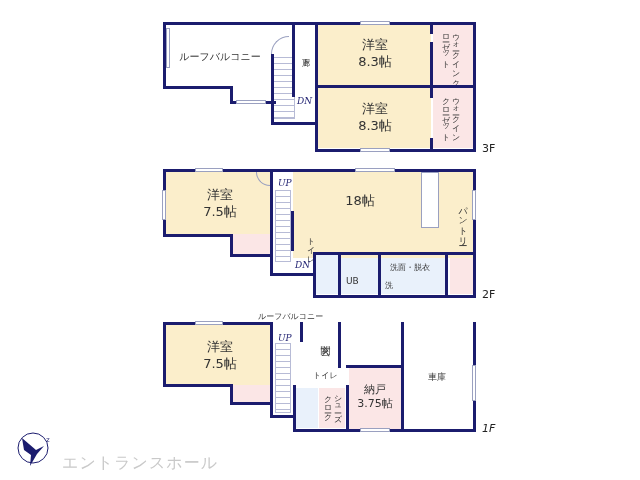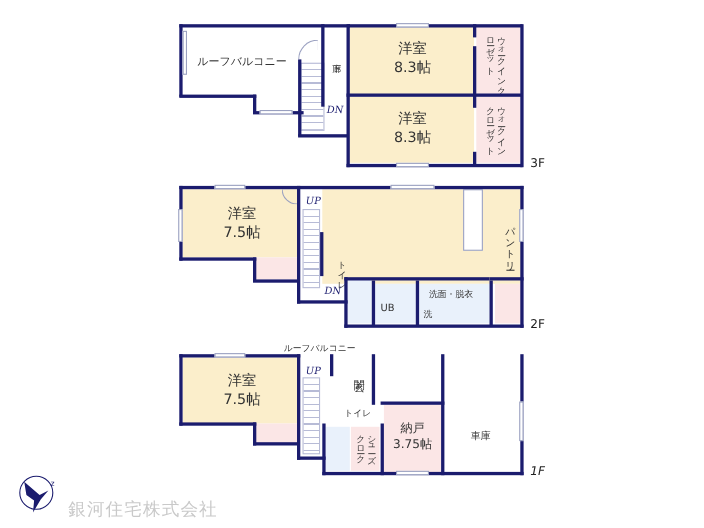--- a/index.html
+++ b/index.html
@@ -81,20 +81,21 @@
   <div class="abs room-b" style="left:316px;top:254px;width:22px;height:40px;"></div>
   <div class="abs room-b" style="left:340px;top:258px;width:38px;height:36px;"></div>
   <div class="abs room-b" style="left:381px;top:258px;width:64px;height:36px;"></div>
   <div class="stair" style="left:275px;top:190px;width:16px;height:72px;"></div>
 
   <div class="lbl" style="left:185px;top:186px;width:70px;">
     <div>洋室</div>
     <div>7.5帖</div>
   </div>
   <div class="lbl" style="left:320px;top:192px;width:80px;">
+    <div>18帖</div>
   </div>
   <div class="vert" style="left:458px;top:200px;">パントリー</div>
   <div class="vert" style="left:305px;top:232px;font-size:8px;">トイレ</div>
   <div class="abs small" style="left:346px;top:276px;font-size:9px;">UB</div>
   <div class="abs small" style="left:390px;top:263px;">洗面・脱衣</div>
   <div class="abs small" style="left:385px;top:281px;">洗</div>
   <div class="dn" style="left:278px;top:178px;">UP</div>
   <div class="dn" style="left:295px;top:260px;">DN</div>
 
   <div class="wall" style="left:163px;top:169px;width:313px;height:3px;"></div>
@@ -134,21 +135,21 @@
     <div>洋室</div>
     <div>7.5帖</div>
   </div>
   <div class="vert" style="left:320px;top:338px;font-size:10px;line-height:11px;">玄関</div>
   <div class="abs small" style="left:313px;top:371px;">トイレ</div>
   <div class="vert" style="left:322px;top:390px;height:36px;font-size:8px;">シューズクローク</div>
   <div class="lbl" style="left:349px;top:383px;width:52px;font-size:11px;line-height:14px;">
     <div>納戸</div>
     <div>3.75帖</div>
   </div>
-  <div class="abs small" style="left:428px;top:372px;font-size:9px;margin-top:20px;">車庫</div>
+  <div class="abs small" style="left:428px;top:372px;font-size:9px;">車庫</div>
   <div class="dn" style="left:278px;top:333px;">UP</div>
 
   <div class="wall" style="left:163px;top:322px;width:110px;height:3px;"></div>
   <div class="wall" style="left:163px;top:322px;width:3px;height:65px;"></div>
   <div class="wall" style="left:163px;top:384px;width:70px;height:3px;"></div>
   <div class="wall" style="left:230px;top:384px;width:3px;height:21px;"></div>
   <div class="wall" style="left:230px;top:402px;width:42px;height:3px;"></div>
   <div class="wall" style="left:270px;top:322px;width:3px;height:96px;"></div>
   <div class="wall" style="left:270px;top:415px;width:26px;height:3px;"></div>
   <div class="wall" style="left:293px;top:385px;width:3px;height:47px;"></div>
@@ -164,14 +165,14 @@
   <div class="win" style="left:360px;top:428px;width:30px;height:4px;"></div>
   <div class="floor" style="left:482px;top:422px;font-style:italic;">1F</div>
 </div>
 
 <div>
   <svg class="abs" style="left:14px;top:428px;" width="40" height="40" viewBox="0 0 40 40">
     <circle cx="19" cy="20" r="15" fill="none" stroke="#1b1c6e" stroke-width="1"></circle>
     <path d="M8 10 L22 22 L30 18 L23 26 L16 38 L17 27 L10 22 Z" fill="#1b1c6e"></path>
     <text x="32" y="14" font-size="7" fill="#1b1c6e">z</text>
   </svg>
-  <div class="logo-text">銀河住宅株式会社</div>
+  <div class="logo-text">エントランスホール</div>
 </div>
 
 </body></html>

